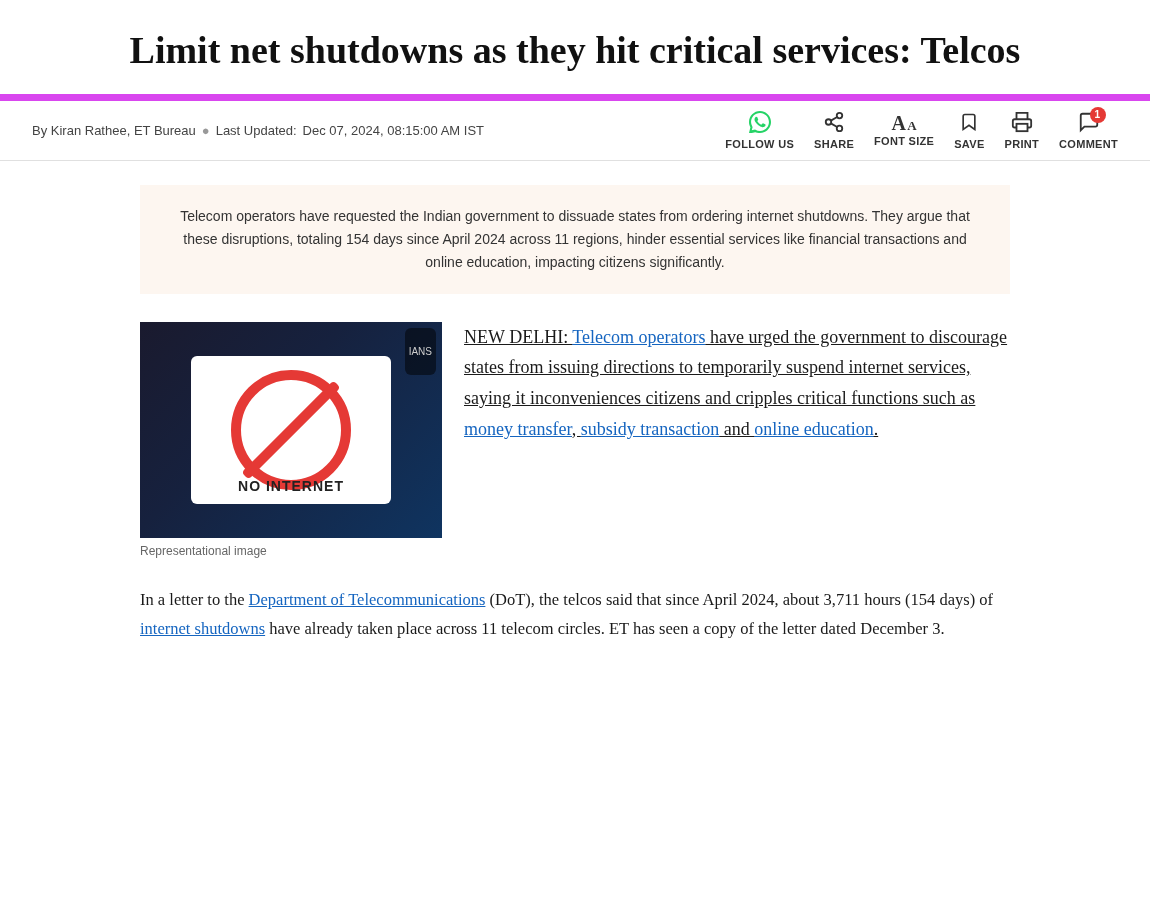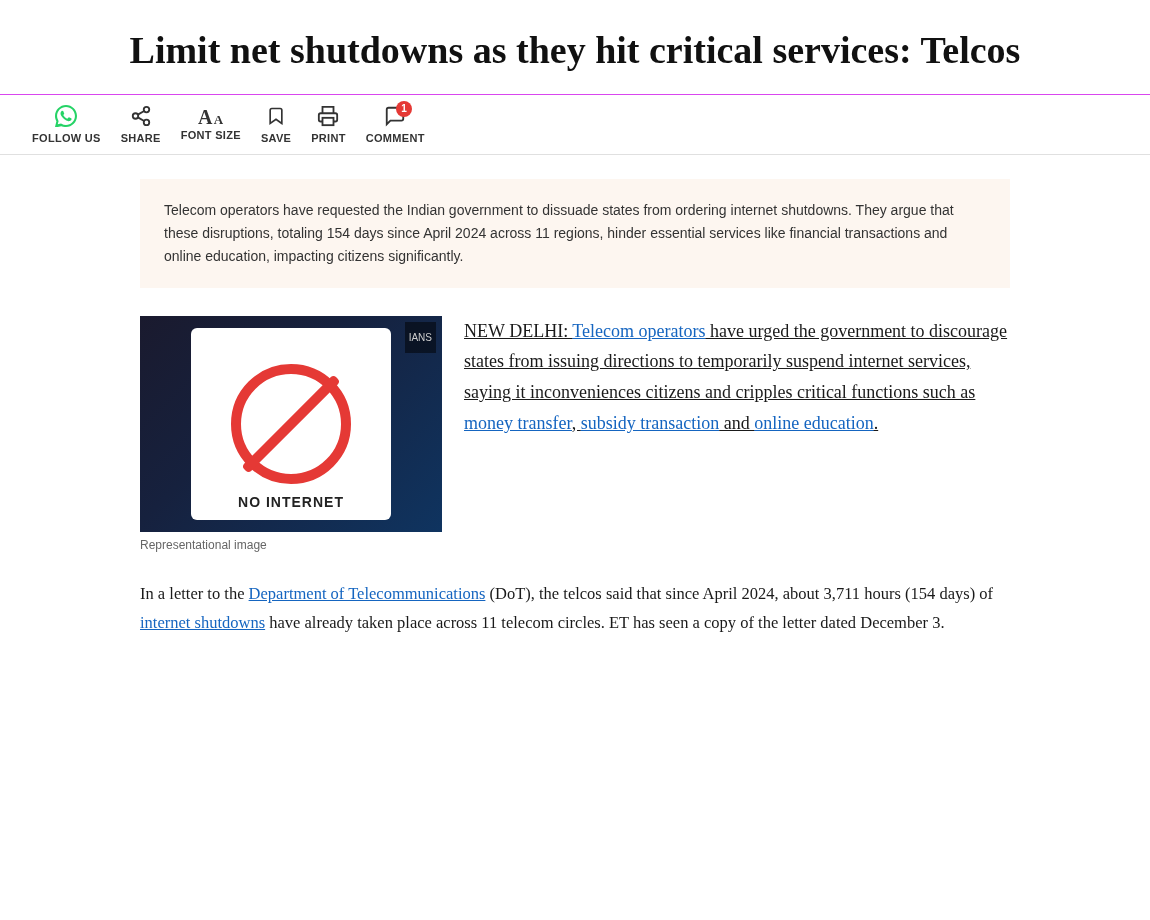--- a/index.html
+++ b/index.html
@@ -8,21 +8,21 @@
       background: #fff;
       color: #1a1a1a;
       width: 1150px;
       min-height: 920px;
     }
 
     
     .article-header {
       text-align: center;
       padding: 28px 80px 20px;
-      border-bottom: 1px solid #d946ef;
+      border-bottom: 7px solid #d946ef;
     }
 
     .article-title {
       font-size: 38px;
       font-weight: 700;
       line-height: 1.2;
       color: #111;
       font-family: Georgia, serif;
     }
 
@@ -112,20 +112,21 @@
       font-weight: 700;
       color: #111;
       margin-bottom: 8px;
     }
 
     .synopsis-text {
       font-family: Arial, sans-serif;
       font-size: 14px;
       color: #333;
       line-height: 1.65;
+      text-align: center;
     }
 
     
     .image-text-block {
       display: flex;
       gap: 22px;
       margin-bottom: 28px;
       align-items: flex-start;
     }
 
@@ -139,21 +140,21 @@
       height: 216px;
       background: linear-gradient(135deg, #1a1a2e 0%, #16213e 40%, #0f3460 100%);
       position: relative;
       display: flex;
       align-items: center;
       justify-content: center;
     }
 
     .phone-screen {
       width: 200px;
-      height: 192px;
+      height: 148px;
       background: #fff;
       border-radius: 6px;
       display: flex;
       align-items: center;
       justify-content: center;
       position: relative;
     }
 
     .no-sign {
       width: 120px;
@@ -188,21 +189,22 @@
     }
 
     .ians-label {
       position: absolute;
       top: 6px;
       right: 6px;
       font-family: Arial, sans-serif;
       font-size: 10px;
       color: #ccc;
       background: rgba(0,0,0,0.5);
-      padding: 10px 4px;
+      padding: 18px 4px;
+      border-radius: 6px;
     }
 
     .image-caption {
       font-family: Arial, sans-serif;
       font-size: 12px;
       color: #666;
       margin-top: 6px;
     }
 
     .article-text-beside {
@@ -250,20 +252,26 @@
     }
   </style>
 </head>
 <body>
 
 <div class="article-header">
   <h1 class="article-title">Limit net shutdowns as they hit critical services: Telcos</h1>
 </div>
 
 <div class="meta-bar">
+  <div class="meta-left">
+    <span>By Kiran Rathee, ET Bureau</span>
+    <span class="separator">●</span>
+    <span>Last Updated:</span>
+    <span>Dec 07, 2024, 08:15:00 AM IST</span>
+  </div>
 
   <div class="meta-actions">
 
     <div class="action-item">
       <span class="action-icon">
         <svg width="22" height="22" viewBox="0 0 24 24" fill="#25D366">
           <path d="M17.472 14.382c-.297-.149-1.758-.867-2.03-.967-.273-.099-.471-.148-.67.15-.197.297-.767.966-.94 1.164-.173.199-.347.223-.644.075-.297-.15-1.255-.463-2.39-1.475-.883-.788-1.48-1.761-1.653-2.059-.173-.297-.018-.458.13-.606.134-.133.298-.347.446-.52.149-.174.198-.298.298-.497.099-.198.05-.371-.025-.52-.075-.149-.669-1.612-.916-2.207-.242-.579-.487-.5-.669-.51-.173-.008-.371-.01-.57-.01-.198 0-.52.074-.792.372-.272.297-1.04 1.016-1.04 2.479 0 1.462 1.065 2.875 1.213 3.074.149.198 2.096 3.2 5.077 4.487.709.306 1.262.489 1.694.625.712.227 1.36.195 1.871.118.571-.085 1.758-.719 2.006-1.413.248-.694.248-1.289.173-1.413-.074-.124-.272-.198-.57-.347z"></path>
           <path d="M12 0C5.373 0 0 5.373 0 12c0 2.116.553 4.103 1.523 5.828L.057 23.617a.75.75 0 00.921.921l5.789-1.466A11.94 11.94 0 0012 24c6.627 0 12-5.373 12-12S18.627 0 12 0zm0 21.75a9.714 9.714 0 01-4.962-1.358l-.356-.213-3.688.934.949-3.586-.234-.371A9.714 9.714 0 012.25 12C2.25 6.615 6.615 2.25 12 2.25S21.75 6.615 21.75 12 17.385 21.75 12 21.75z"></path>
         </svg>
       </span>

